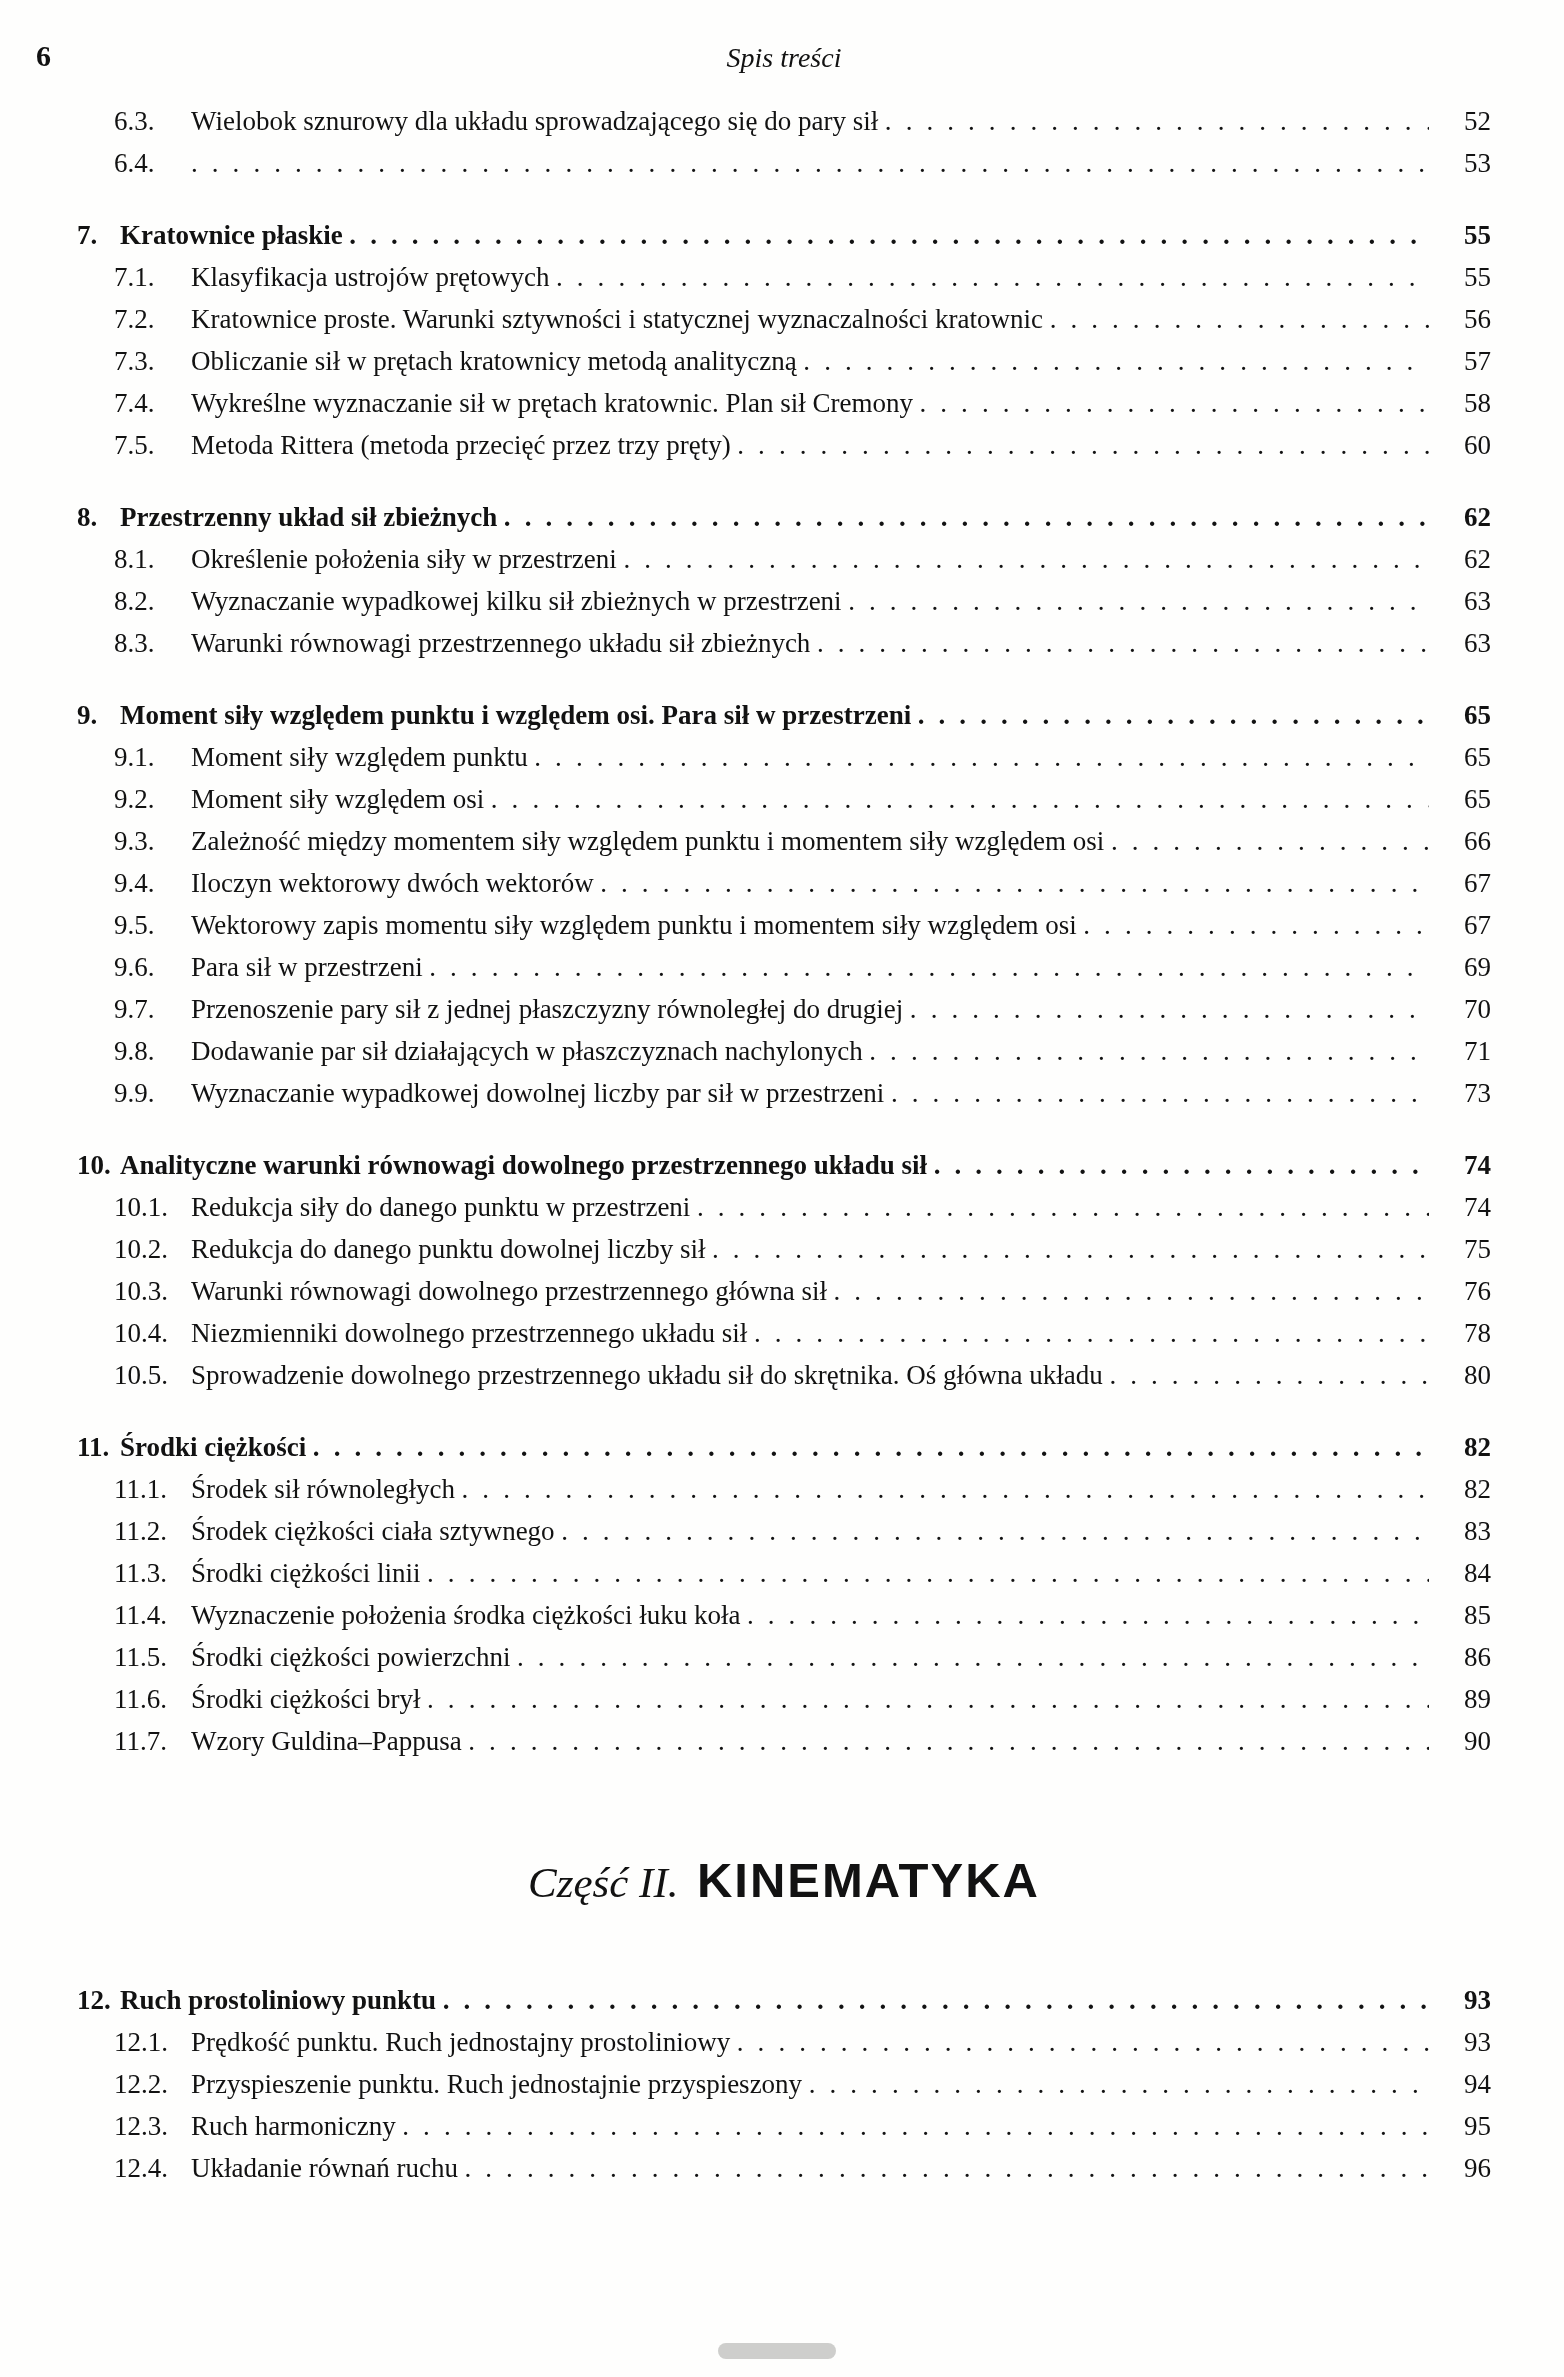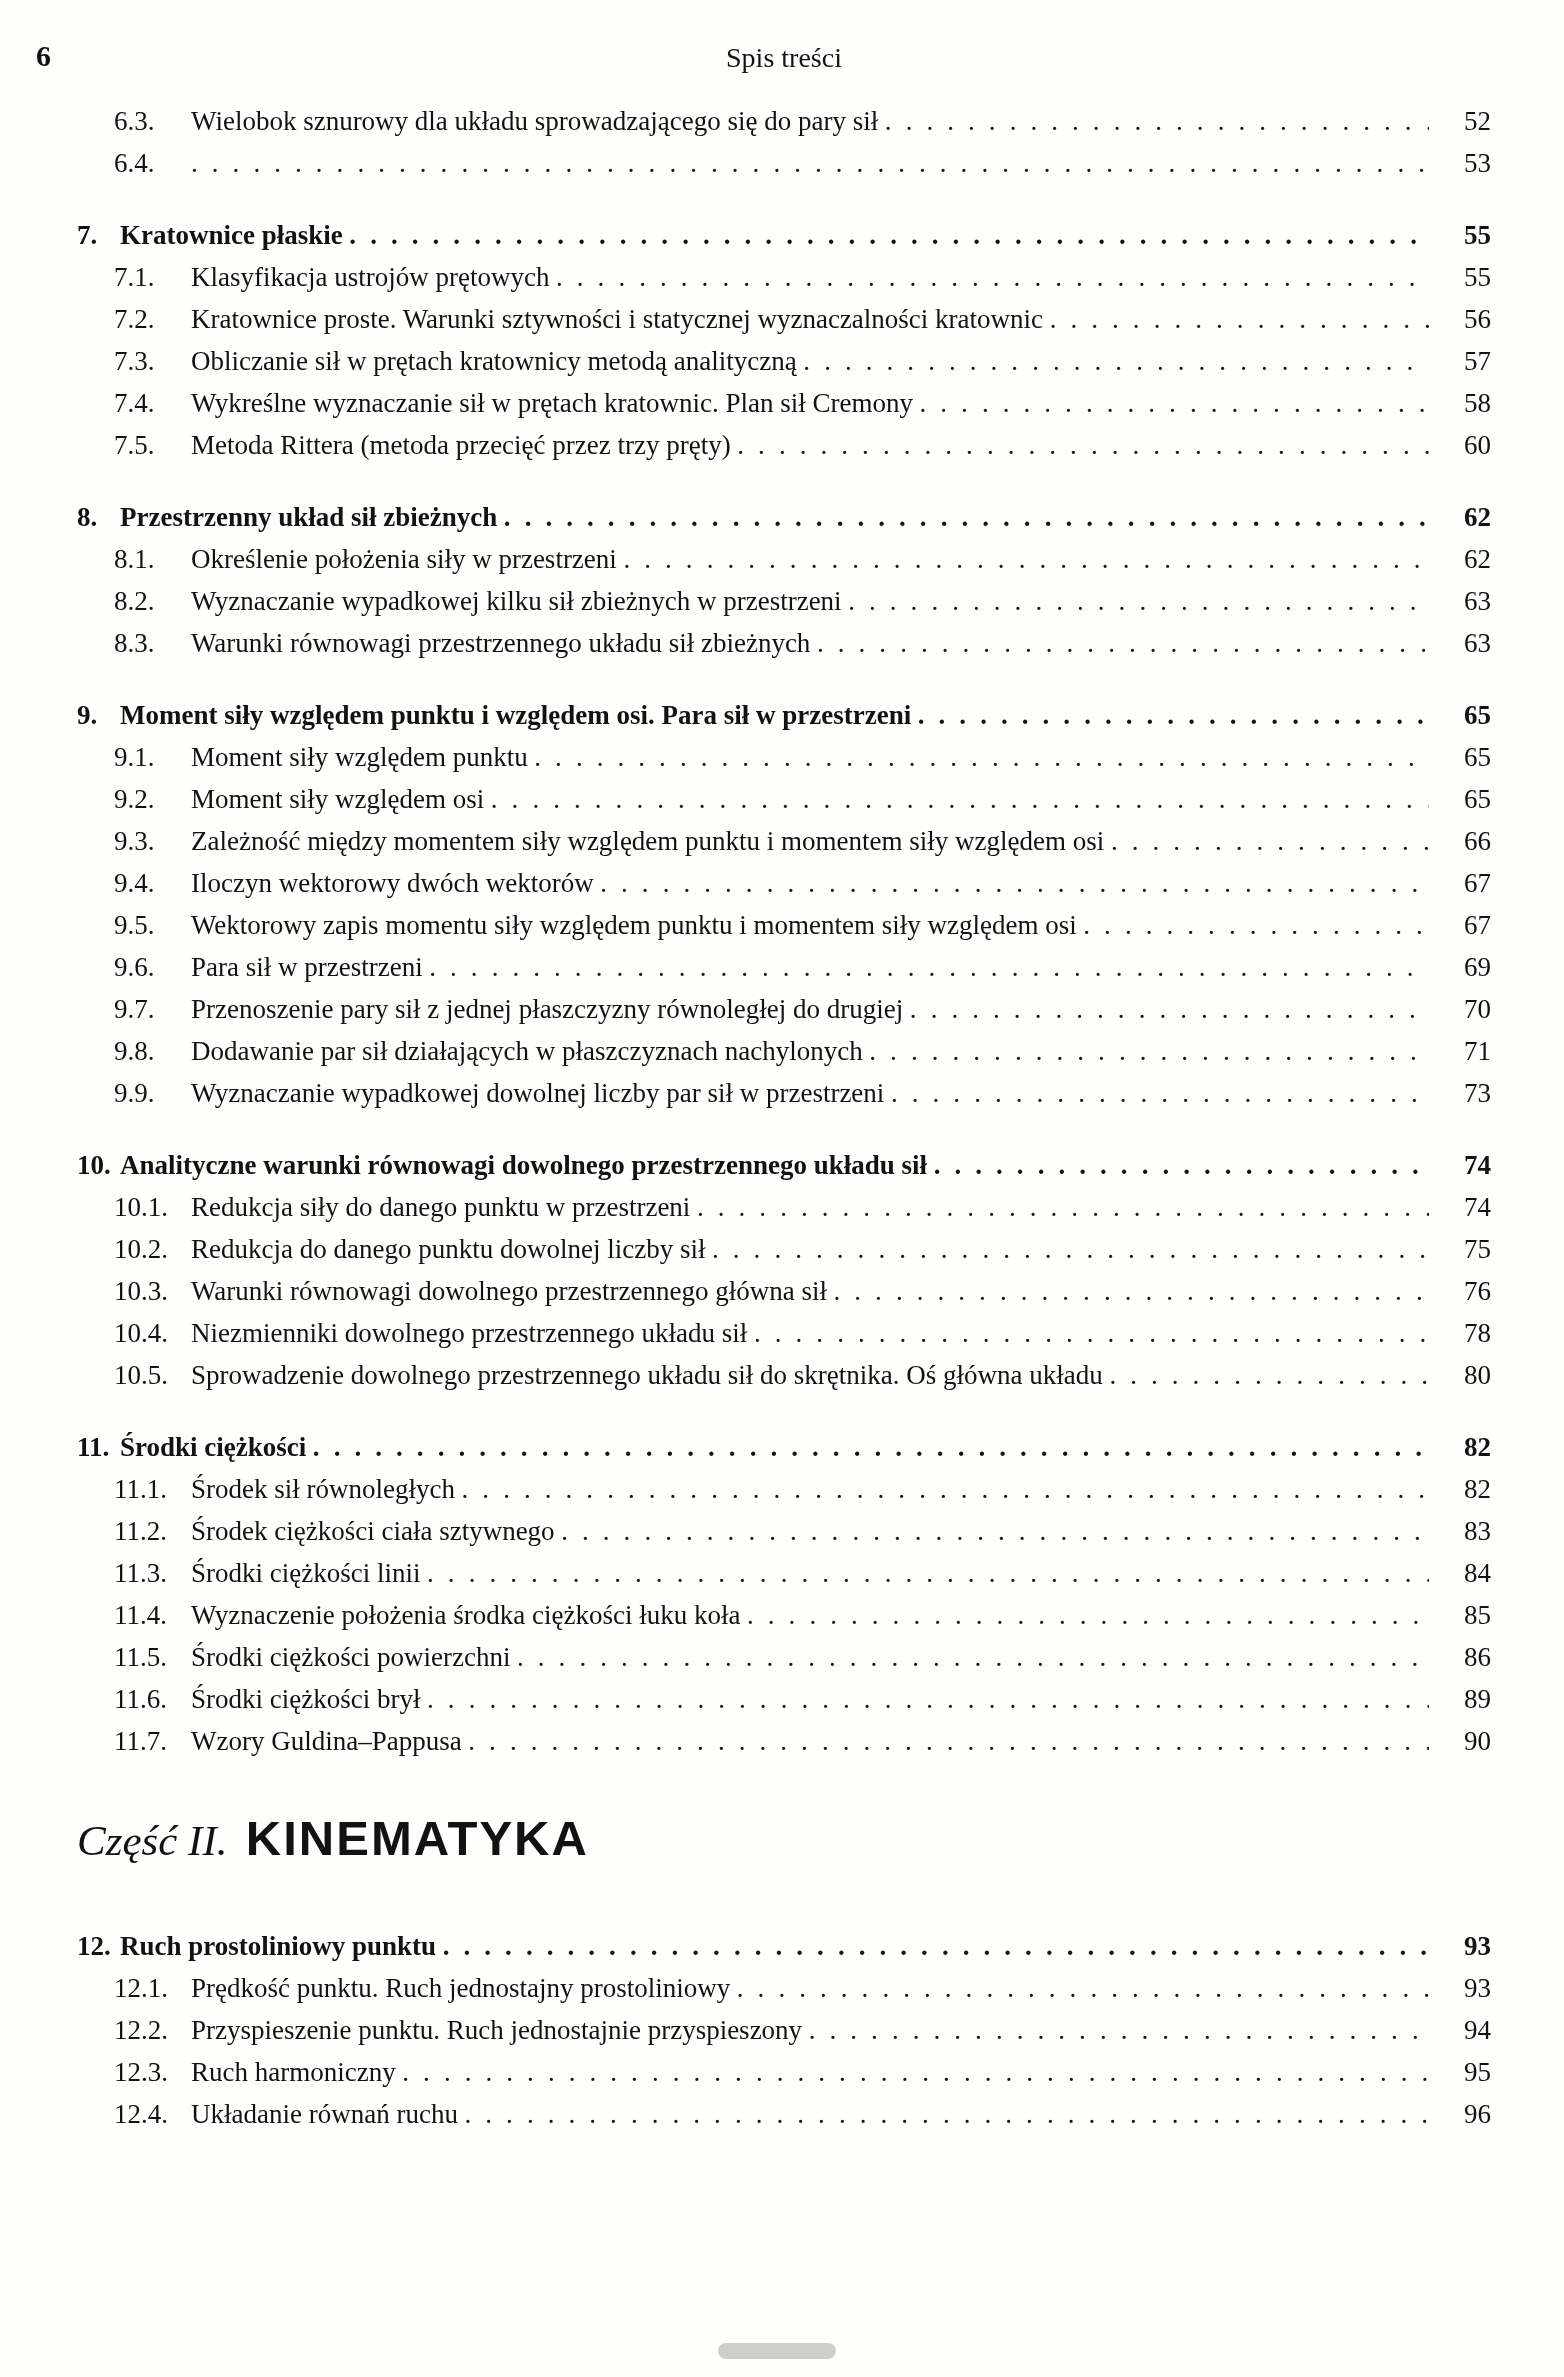--- a/index.html
+++ b/index.html
@@ -15,41 +15,41 @@
   }
   .page { padding: 39px 73px 0 77px; }
 
   .header { position: relative; height: 47px; margin-bottom: 14.4px; }
   .page-number {
     position: absolute; left: -41px; top: 0;
     font-size: 30px; font-weight: bold;
   }
   .running-header {
     position: absolute; left: 0; right: 0; top: 2.6px;
-    text-align: center; font-size: 28px;
+    text-align: center; font-style: italic; font-size: 28px;
   }
 
   .toc { width: 100%; }
   .toc-row {
     display: flex; align-items: baseline;
     font-size: 27px; line-height: 42px;
   }
   .toc-row.sub { padding-left: 37px; }
   .toc-row.chapter { font-weight: bold; margin-top: 30px; }
   .num { flex: none; min-width: 77px; }
   .chapter .num { min-width: 43px; }
   .title { flex: none; white-space: nowrap; padding-right: 6.6px; }
   .leader {
     flex: 1 1 auto; overflow: hidden; white-space: nowrap;
     word-spacing: 5.9px; letter-spacing: 0.7px;
     margin-right: 6.6px; min-width: 0;
   }
   .pg { flex: none; width: 55px; text-align: right; }
 
-  .part-heading { text-align: left; margin: 46px 0 43px 0; line-height: 60px; }
+  .part-heading { text-align: center; margin: 76px 0 43px 0; line-height: 84px; }
   .part-label {
     font-style: italic; font-size: 43px;
     font-family: "Liberation Serif", serif; margin-right: 18.4px;
   }
   .part-title {
     font-weight: bold; font-size: 49px;
     font-family: "Liberation Sans", sans-serif; letter-spacing: 2px;
   }
 
   .scan-artifact {

